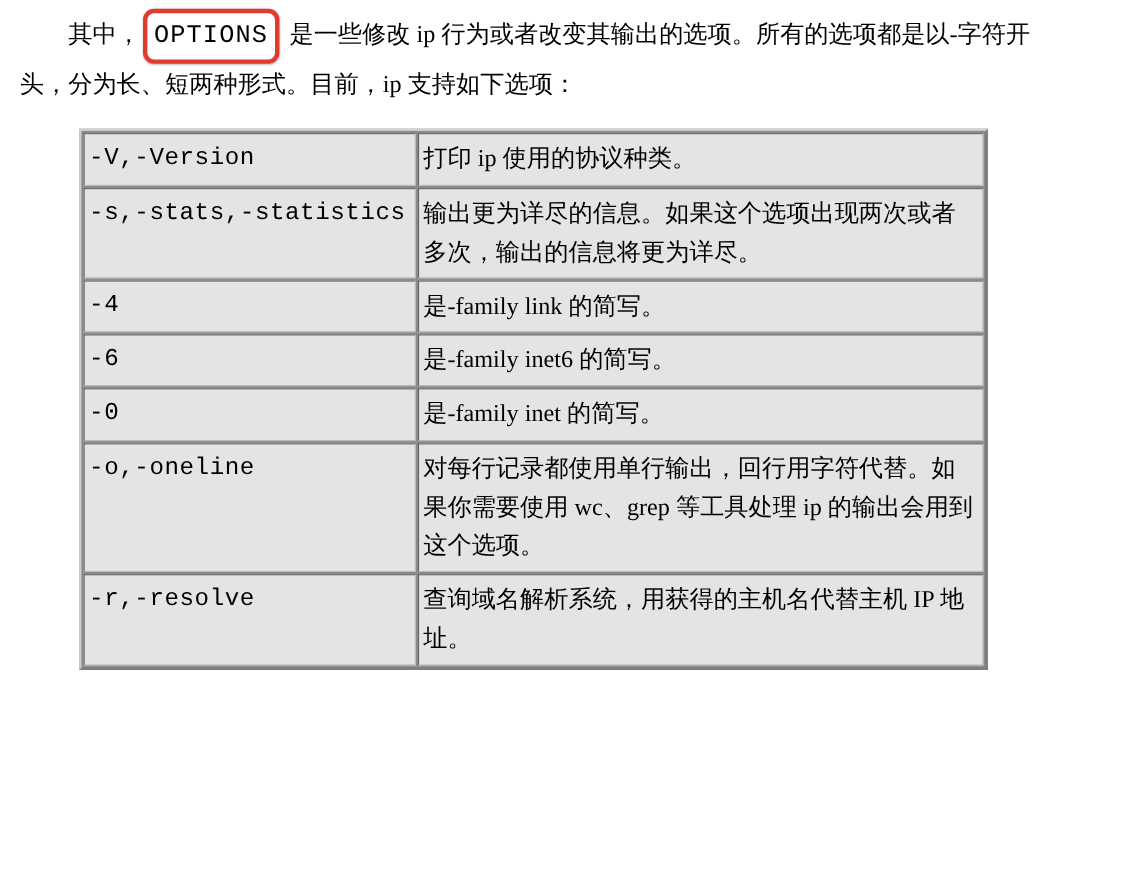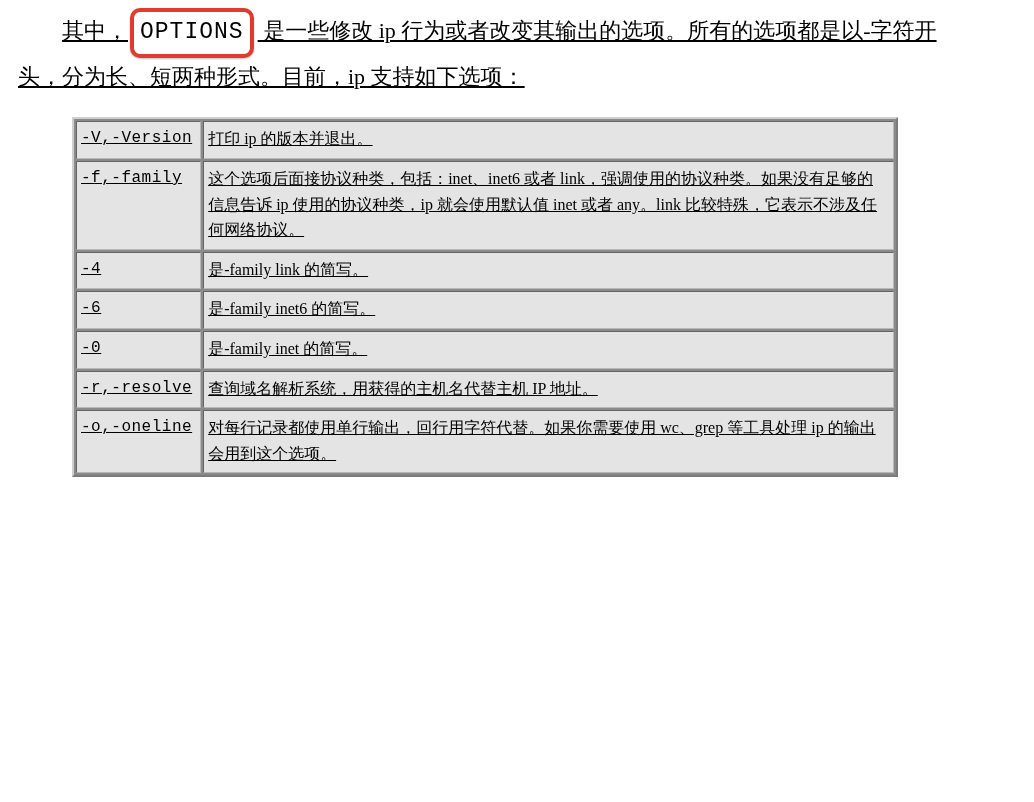--- a/index.html
+++ b/index.html
@@ -10,21 +10,20 @@
       padding: 0;
       background: #ffffff;
       font-family: "SimSun", "宋体", serif;
       font-size: 22px;
       color: #000;
       line-height: 1.5;
     }
     .page {
       padding: 8px 18px 0 18px;
       width: 956px;
-      text-decoration: underline;
     }
     .intro {
       margin: 0 0 22px 0;
       line-height: 1.7;
     }
     .intro-indent {
       display: inline-block;
       width: 2em;
     }
     .highlight-box {
@@ -50,21 +49,21 @@
       border-spacing: 2px;
       width: 100%;
       background: #8a8a8a;
       border: 2px outset #cfcfcf;
     }
     table.options td {
       background: #e4e4e4;
       border: 1px inset #b8b8b8;
       padding: 4px 8px 6px 4px;
       vertical-align: top;
-      font-size: 16px;
+      font-size: 22px;
       line-height: 1.6;
     }
     table.options td.opt {
       font-family: "Courier New", monospace;
       white-space: nowrap;
       width: 1%;
       letter-spacing: 0.5px;
     }
   </style>
 </head>
@@ -74,43 +73,43 @@
 
   <p class="intro">
     <span class="intro-indent"></span><span>其中，</span><span class="highlight-box"><span>OPTIONS</span></span><span> 是一些修改 ip 行为或者改变其输出的选项。所有的选项都是以-字符开头，分为长、短两种形式。目前，ip 支持如下选项：</span>
   </p>
 
   <div class="table-wrap">
     <table class="options">
       <tbody>
         <tr>
           <td class="opt">-V,-Version</td>
-          <td>打印 ip 的版本并退出。</td>
+          <td>打印 ip 使用的协议种类。</td>
         </tr>
         <tr>
-          <td class="opt">-f,-family</td>
-          <td>这个选项后面接协议种类，包括：inet、inet6 或者 link，强调使用的协议种类。如果没有足够的信息告诉 ip 使用的协议种类，ip 就会使用默认值 inet 或者 any。link 比较特殊，它表示不涉及任何网络协议。</td>
+          <td class="opt">-s,-stats,-statistics</td>
+          <td>输出更为详尽的信息。如果这个选项出现两次或者多次，输出的信息将更为详尽。</td>
         </tr>
         <tr>
           <td class="opt">-4</td>
           <td>是-family link 的简写。</td>
         </tr>
         <tr>
           <td class="opt">-6</td>
           <td>是-family inet6 的简写。</td>
         </tr>
         <tr>
           <td class="opt">-0</td>
           <td>是-family inet 的简写。</td>
         </tr>
         <tr>
+          <td class="opt">-o,-oneline</td>
+          <td>对每行记录都使用单行输出，回行用字符代替。如果你需要使用 wc、grep 等工具处理 ip 的输出会用到这个选项。</td>
+        </tr>
+        <tr>
           <td class="opt">-r,-resolve</td>
           <td>查询域名解析系统，用获得的主机名代替主机 IP 地址。</td>
-        </tr>
-        <tr>
-          <td class="opt">-o,-oneline</td>
-          <td>对每行记录都使用单行输出，回行用字符代替。如果你需要使用 wc、grep 等工具处理 ip 的输出会用到这个选项。</td>
         </tr>
       </tbody>
     </table>
   </div>
 
 </div>
 
 </body></html>

